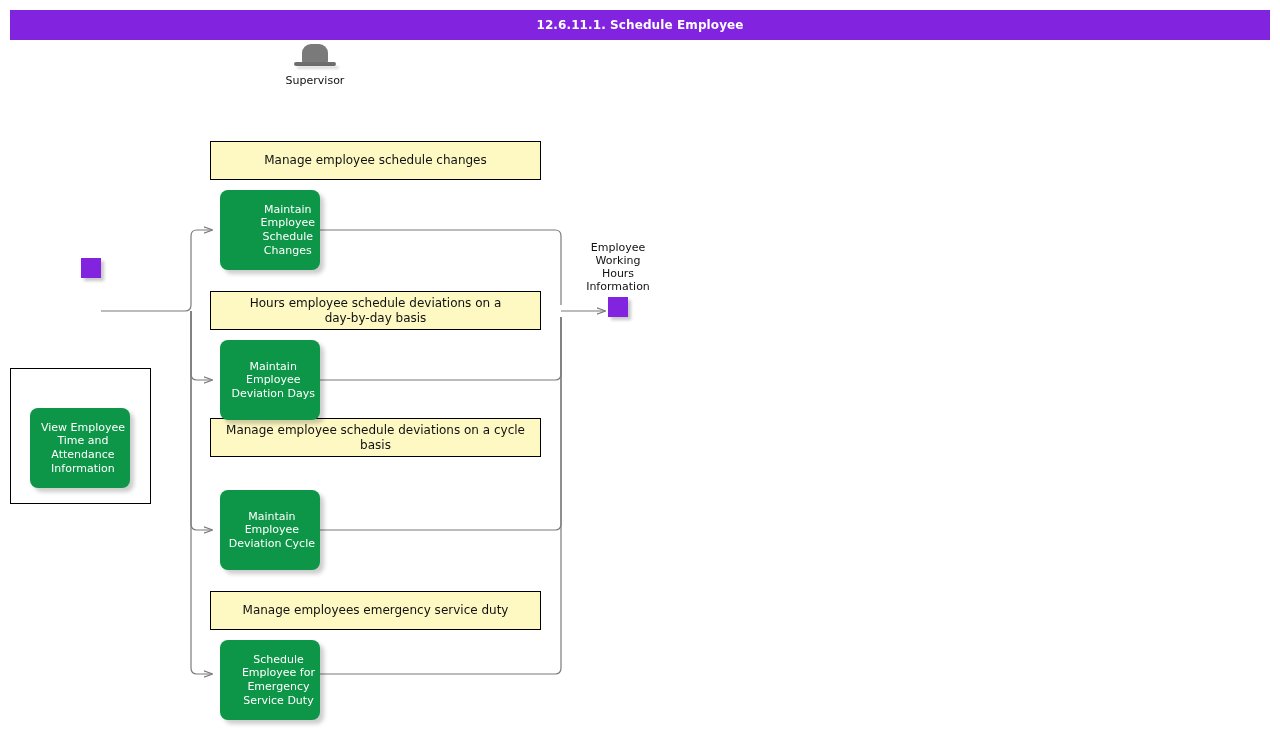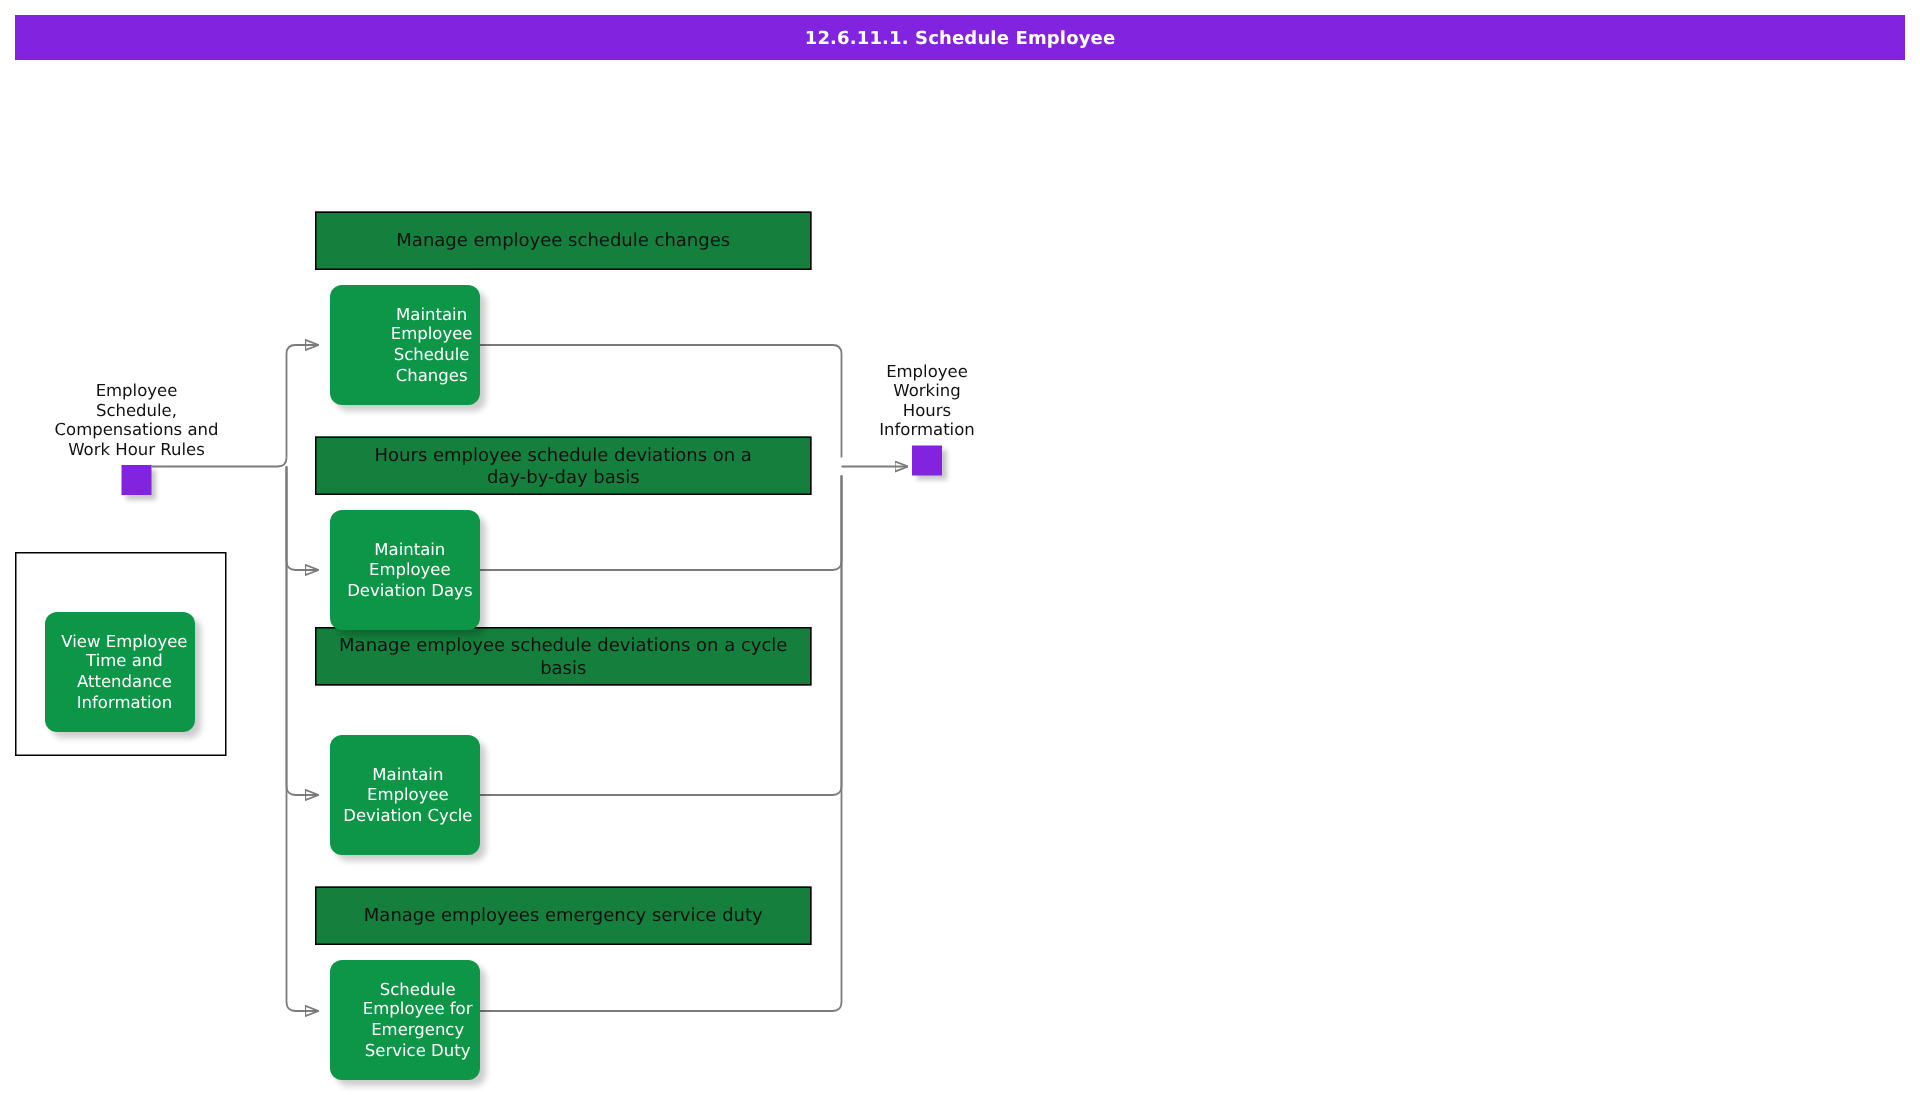--- a/index.html
+++ b/index.html
@@ -108,21 +108,21 @@
     height: 20px;
     background: #8223e0;
     margin: 4px auto 0 auto;
     box-shadow: 3px 3px 3px rgba(0,0,0,0.22);
   }
 
   
   .proc-box {
     position: absolute;
     box-sizing: border-box;
-    background: #15803d;
+    background: #fef9c3;
     border: 1px solid #000000;
     display: flex;
     align-items: center;
     justify-content: center;
     text-align: center;
   }
   .proc-box .proc-label {
     font-size: 12px;
     line-height: 15px;
     color: #111111;
@@ -175,20 +175,28 @@
 </head>
 <body>
 
 <div id="canvas">
 
   <div class="title-bar">
     <span class="title-text">12.6.11.1. Schedule Employee</span>
   </div>
 
 
+  <div class="role" style="left:255px; top:44px;">
+    <div class="hat">
+      <div class="crown"></div>
+        <div class="brim"></div>
+        <div class="shadow"></div>
+    </div>
+    <div class="role-label">Supervisor</div>
+  </div>
 
   <svg id="wires" viewBox="0 0 1280 730" xmlns="http://www.w3.org/2000/svg">
     <defs>
       <marker id="arrow" markerWidth="9" markerHeight="8" refX="8.5" refY="4" orient="auto" markerUnits="userSpaceOnUse">
         <path d="M0,0.6 L9,4 L0,7.4 Z" fill="#7b7b7b" stroke="none"></path>
       </marker>
     </defs>
 
     <path d="M101,311 L185,311 Q191,311 191,305"></path>
 
@@ -199,23 +207,20 @@
 
     <path d="M320,230 L555,230 Q561,230 561,236 L561,305"></path>
     <path d="M320,380 L555,380 Q561,380 561,374 L561,317"></path>
     <path d="M320,530 L555,530 Q561,530 561,524 L561,317"></path>
     <path d="M320,674 L555,674 Q561,674 561,668 L561,317"></path>
 
     <path d="M561,311 L605,311" marker-end="url(#arrow)"></path>
   </svg>
 
   <div class="data-obj" style="left:36px; top:254px;">
-    <div class="data-label">Employee Schedule,
-Compensations and
-Work Hour Rules</div>
     <div class="square"></div>
   </div>
 
   <div class="data-obj" style="left:563px; top:241px;">
     <div class="data-label">Employee
 Working
 Hours
 Information</div>
     <div class="square"></div>
   </div>

